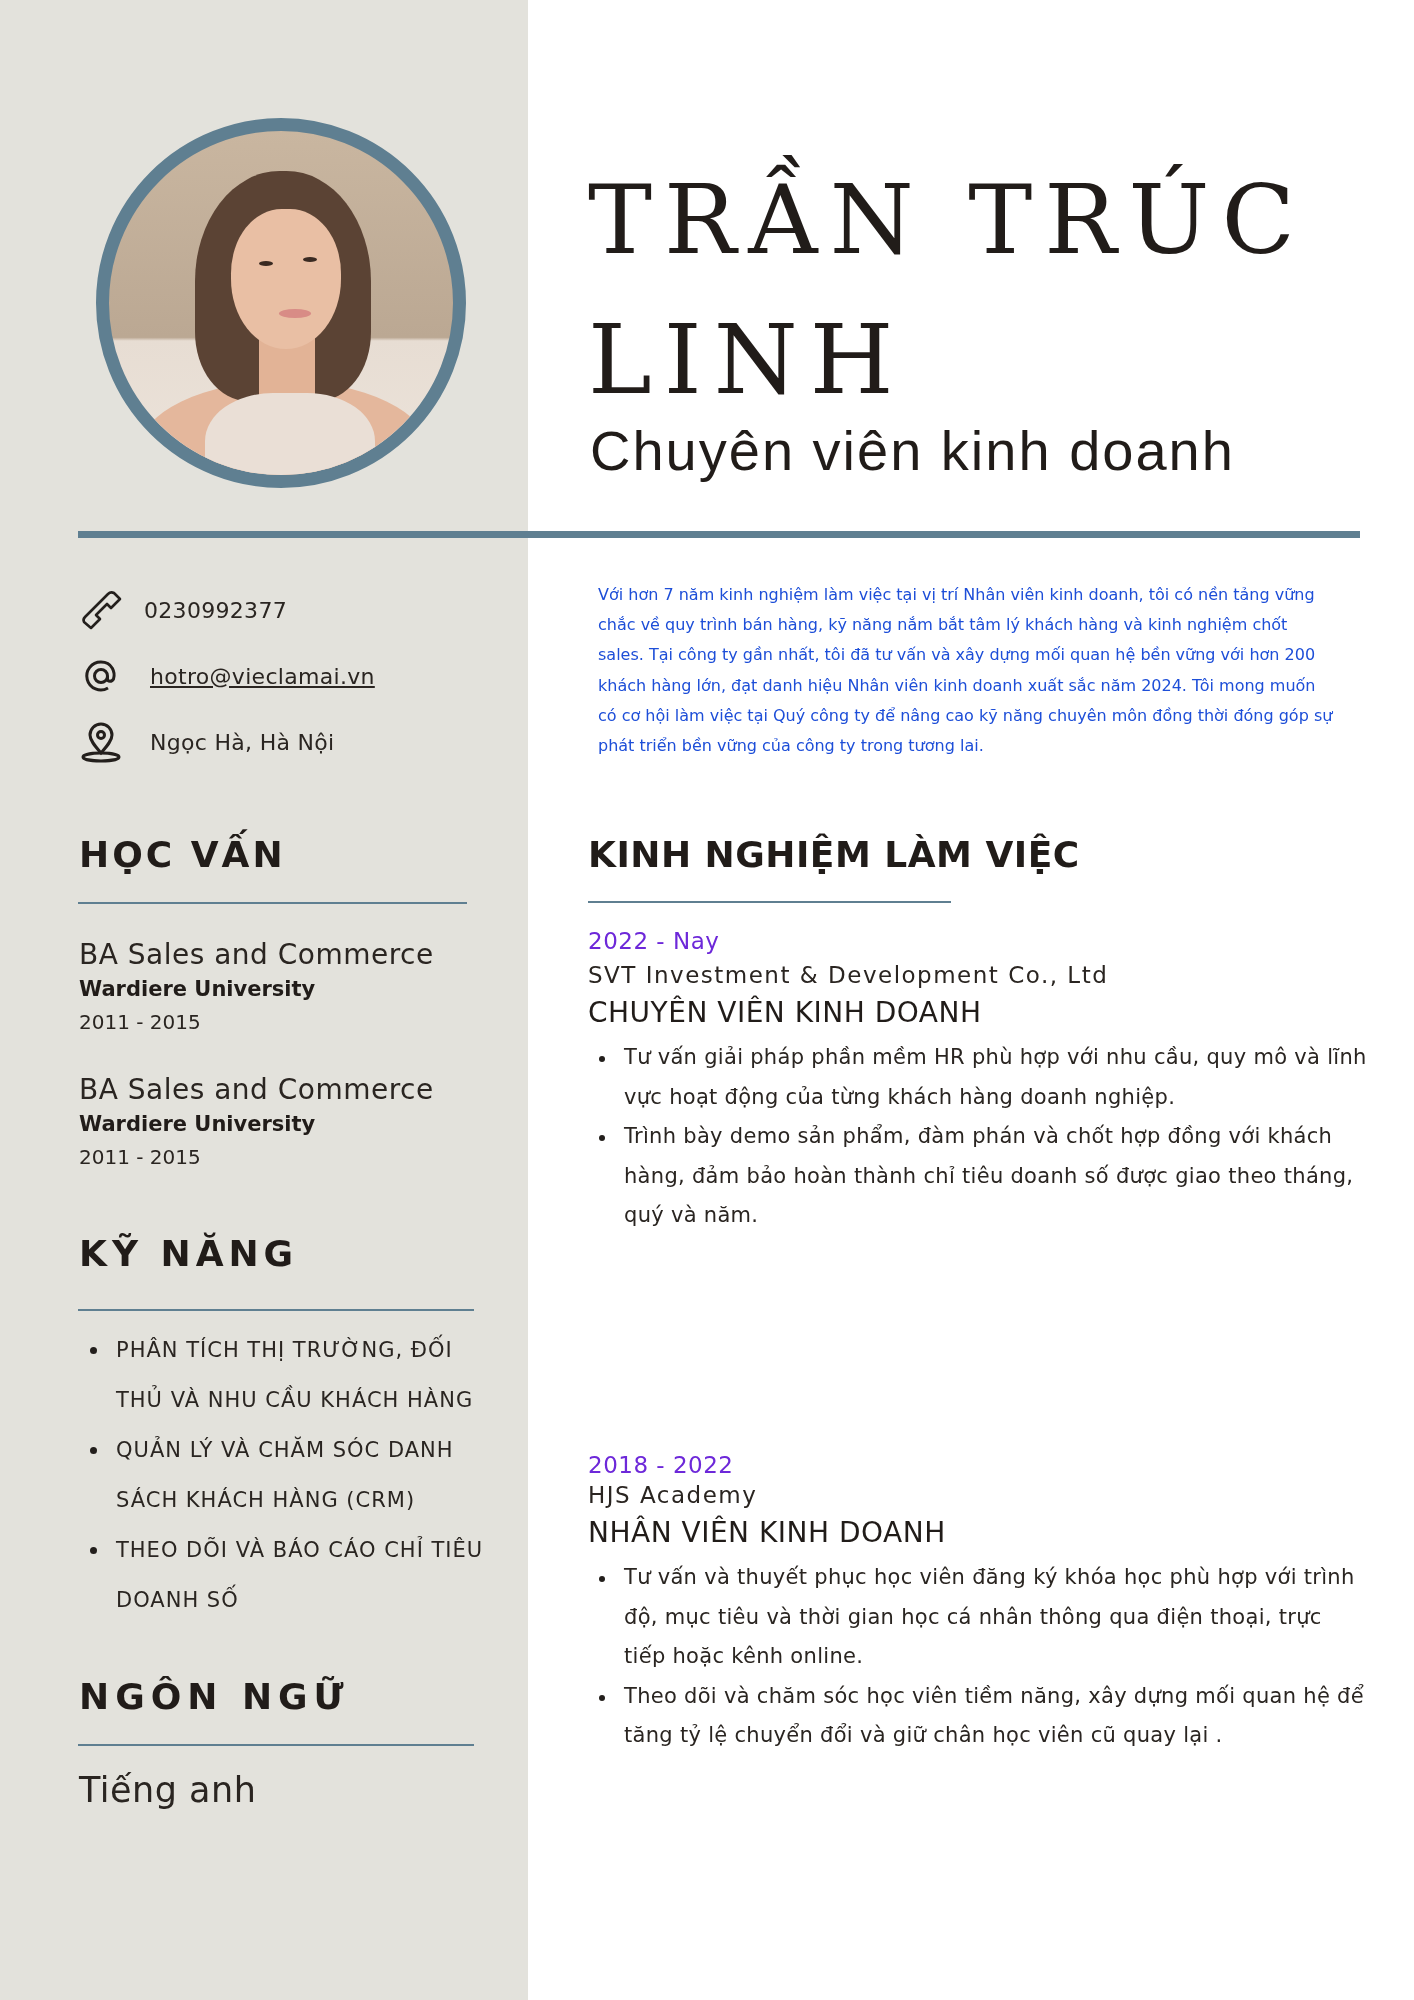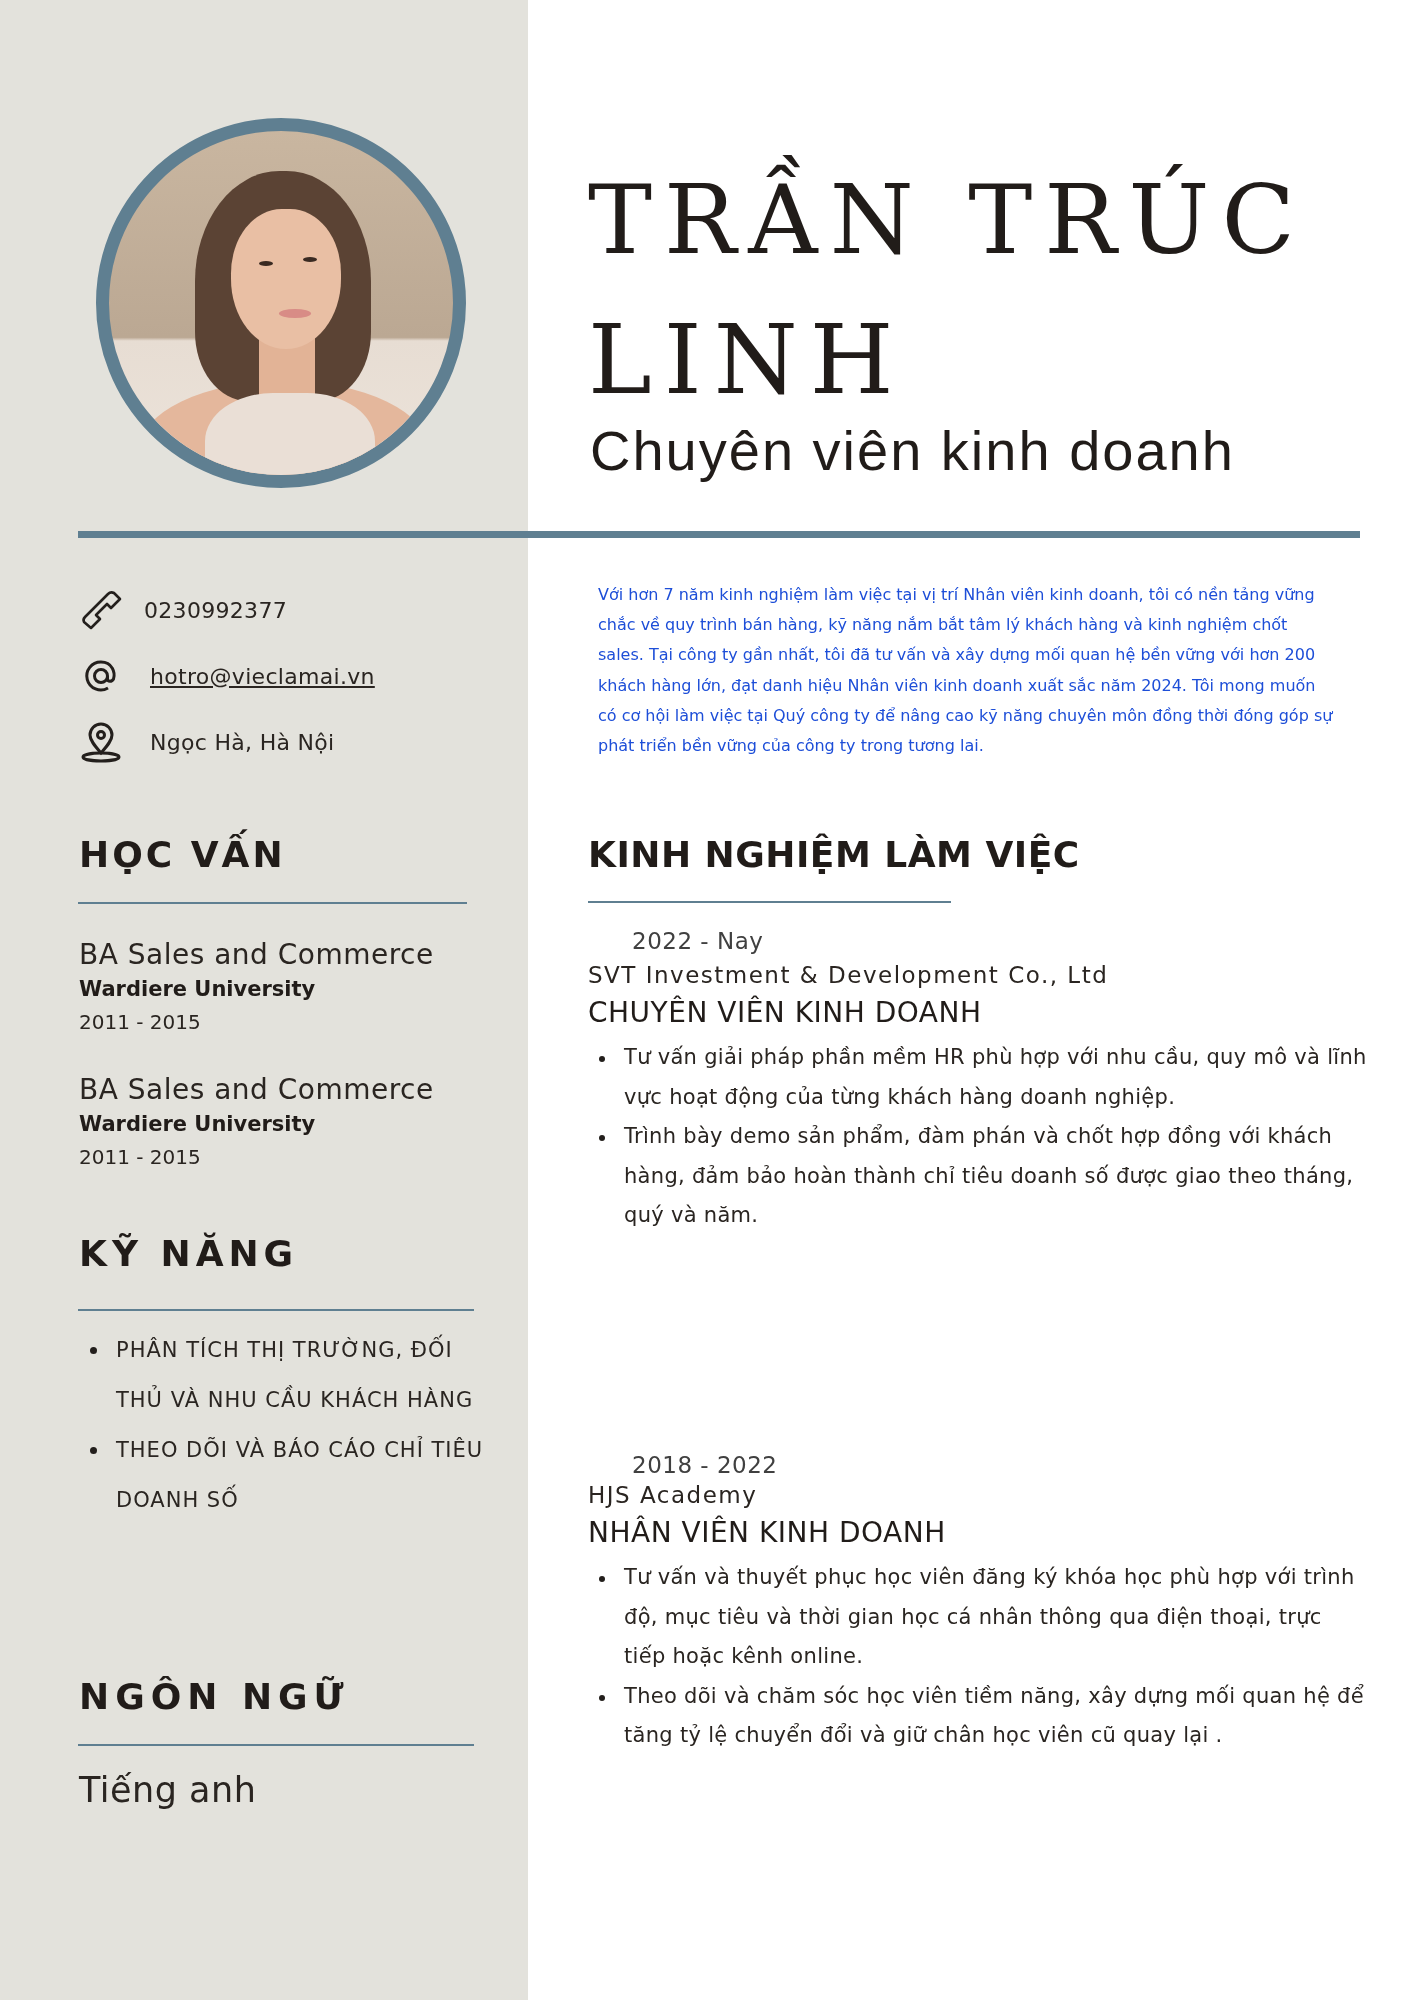--- a/index.html
+++ b/index.html
@@ -86,21 +86,21 @@
     position: absolute; left: 586px; top: 568px; width: 740px; margin: 12px;
     font-size: 16px; line-height: 30.2px; color: #1d4ed8;
   }
   .exp-h {
     position: absolute; left: 588px; top: 834px; margin: 0;
     font-size: 36px; font-weight: bold; color: #211c19; letter-spacing: 0.5px;
   }
   .exp-rule { position: absolute; left: 588px; top: 901px; width: 363px; height: 2px; background: #5f7f91; }
 
   .job { position: absolute; left: 588px; width: 780px; }
-  .job .period { font-size: 23px; color: #404040; line-height: 34px; letter-spacing: 0.5px; margin-left: 44px; }
+  .job .period { font-size: 23px; color: #6d28d9; line-height: 34px; letter-spacing: 0.5px; }
   .job .company { font-size: 23px; color: #2a2521; line-height: 34px; letter-spacing: 1.5px; }
   .job .title { font-size: 28px; color: #211c19; line-height: 42px; letter-spacing: 0.5px; margin-bottom: 4px; }
   .job ul { margin: 0; padding: 0; list-style: none; }
   .job li {
     position: relative; padding-left: 36px; font-size: 21px; line-height: 39.5px;
     color: #2a2521; letter-spacing: 0.3px;
   }
   .job li::before {
     content: ""; position: absolute; left: 11px; top: 18px; width: 6px; height: 6px;
     border-radius: 50%; background: #231f1c;
@@ -165,20 +165,21 @@
 <div class="edu-yr" style="top:1010px;">2011 - 2015</div>
 
 <div class="edu-deg" style="top:1073px;">BA Sales and Commerce</div>
 <div class="edu-sch" style="top:1112px;">Wardiere University</div>
 <div class="edu-yr" style="top:1145px;">2011 - 2015</div>
 
 <h3 class="side-h" style="top:1233px; letter-spacing:5px;">KỸ NĂNG</h3>
 <div class="side-rule" style="top:1309px; width:396px;"></div>
 <ul class="skills">
   <li>PHÂN TÍCH THỊ TRƯỜNG, ĐỐI THỦ VÀ NHU CẦU KHÁCH HÀNG</li>
+  <li>QUẢN LÝ VÀ CHĂM SÓC DANH SÁCH KHÁCH HÀNG (CRM)</li>
   <li>THEO DÕI VÀ BÁO CÁO CHỈ TIÊU DOANH SỐ</li>
 </ul>
 
 <h3 class="side-h" style="top:1676px; letter-spacing:6px;">NGÔN NGỮ</h3>
 <div class="side-rule" style="top:1744px; width:396px;"></div>
 <div class="lang">Tiếng anh</div>
 
 <p class="summary">Với hơn 7 năm kinh nghiệm làm việc tại vị trí Nhân viên kinh doanh, tôi có nền tảng vững chắc về quy trình bán hàng, kỹ năng nắm bắt tâm lý khách hàng và kinh nghiệm chốt sales. Tại công ty gần nhất, tôi đã tư vấn và xây dựng mối quan hệ bền vững với hơn 200 khách hàng lớn, đạt danh hiệu Nhân viên kinh doanh xuất sắc năm 2024. Tôi mong muốn có cơ hội làm việc tại Quý công ty để nâng cao kỹ năng chuyên môn đồng thời đóng góp sự phát triển bền vững của công ty trong tương lai.</p>
 
 <h3 class="exp-h">KINH NGHIỆM LÀM VIỆC</h3>

